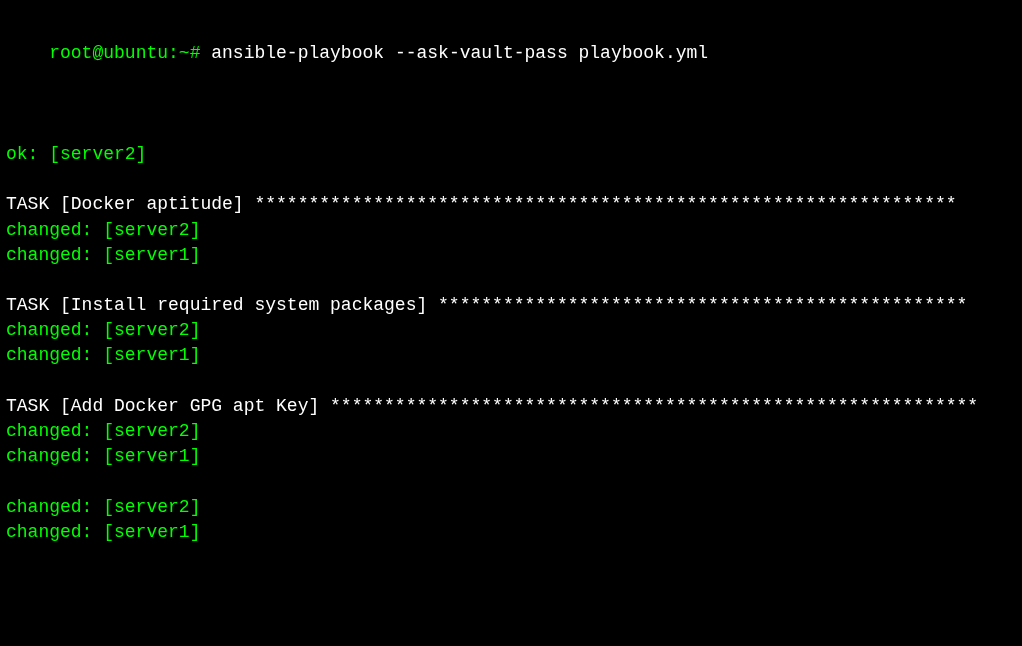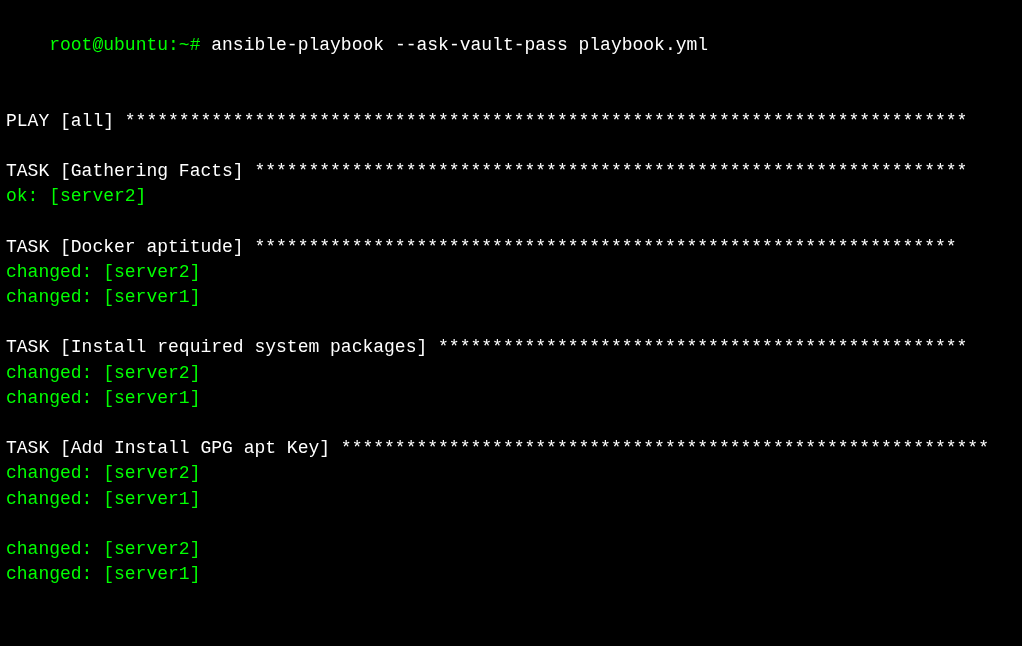--- a/index.html
+++ b/index.html
@@ -16,21 +16,21 @@
       font-family: 'Courier New', Courier, monospace;
       font-size: 18px;
       line-height: 1.4;
     }
 
     .terminal {
       background-color: #000000;
       color: #ffffff;
       width: 1022px;
       height: 646px;
-      padding: 8px 6px;
+      padding: 16px 6px;
       overflow: hidden;
     }
 
     .line {
       white-space: pre;
       display: block;
     }
 
     .white {
       color: #ffffff;
@@ -49,42 +49,40 @@
 
 <div class="terminal">
 
   <span class="line">
     <span class="green">root@ubuntu:~# </span><span class="white">ansible-playbook --ask-vault-pass playbook.yml</span>
   </span>
 
 
   <span class="line">&nbsp;</span>
 
-  <span class="line white">PLAY [all] ******************************************************************************</span>
 
   <span class="line">&nbsp;</span>
 
-  <span class="line white">TASK [Gathering Facts] ******************************************************************</span>
   <span class="line green">ok: [server2]</span>
 
   <span class="line">&nbsp;</span>
 
   <span class="line white">TASK [Docker aptitude] *****************************************************************</span>
   <span class="line green">changed: [server2]</span>
   <span class="line green">changed: [server1]</span>
 
   <span class="line">&nbsp;</span>
 
   <span class="line white">TASK [Install required system packages] *************************************************</span>
   <span class="line green">changed: [server2]</span>
   <span class="line green">changed: [server1]</span>
 
   <span class="line">&nbsp;</span>
 
-  <span class="line white">TASK [Add Install GPG apt Key] ************************************************************</span>
+  <span class="line white">TASK [Add Docker GPG apt Key] ************************************************************</span>
   <span class="line green">changed: [server2]</span>
   <span class="line green">changed: [server1]</span>
 
   <span class="line">&nbsp;</span>
 
   <span class="line green">changed: [server2]</span>
   <span class="line green">changed: [server1]</span>
 
 </div>
 

